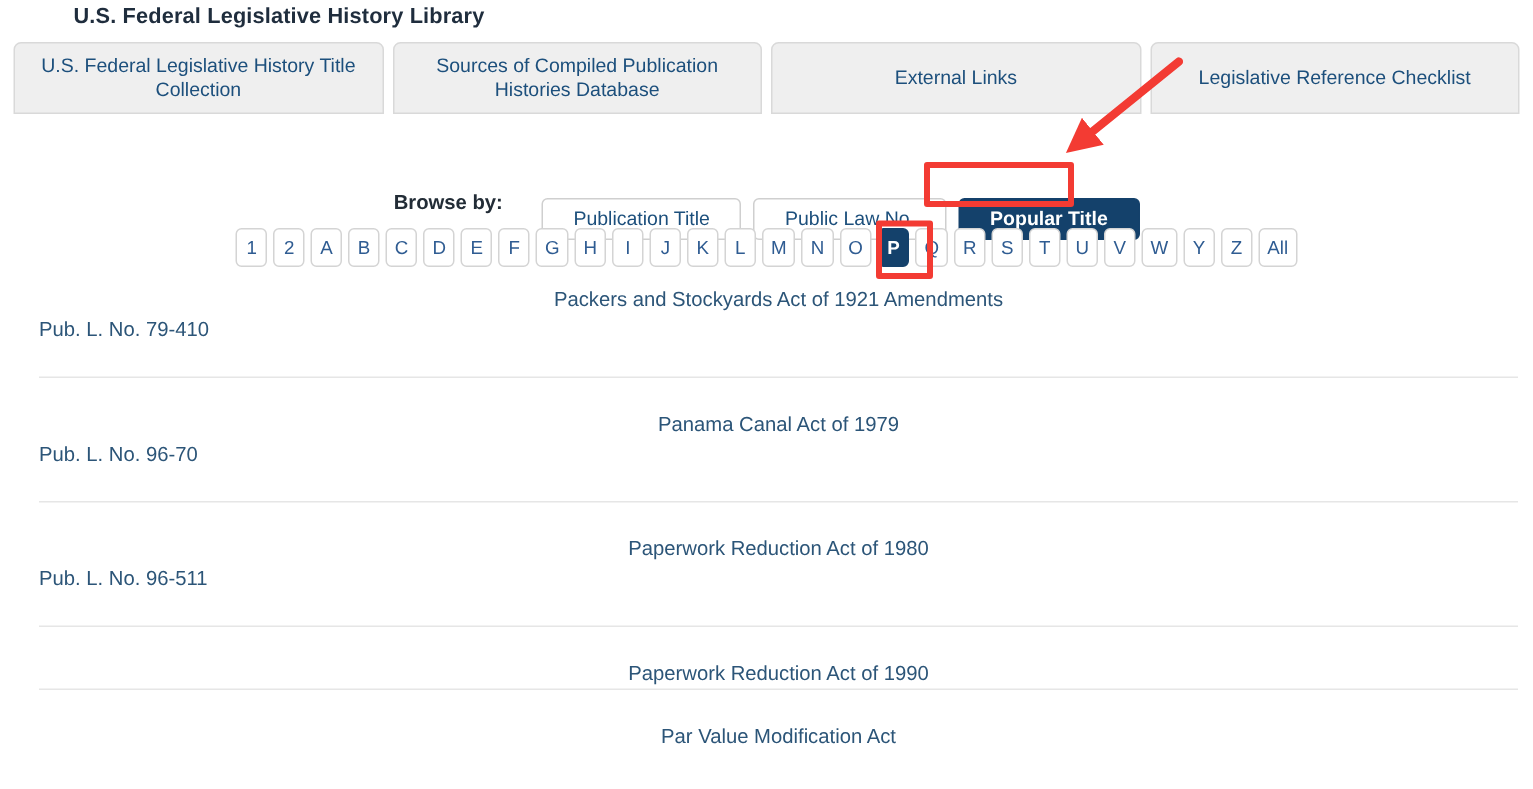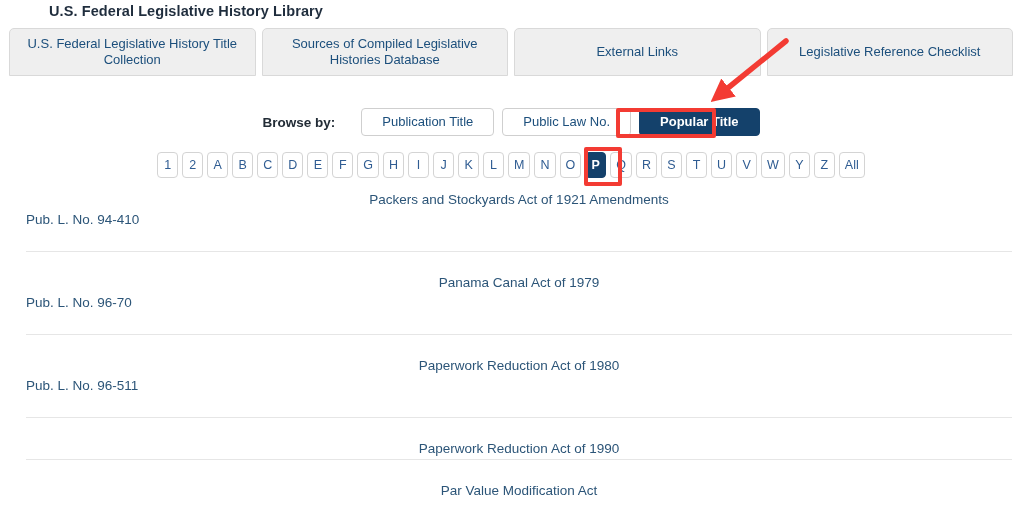--- a/index.html
+++ b/index.html
@@ -67,20 +67,21 @@
   .browse-btn {
     border: 1px solid #cfcfcf;
     background: #ffffff;
     color: #1c4f7c;
     font-size: 13px;
     border-radius: 4px;
     padding: 5px 20px 6px;
     cursor: pointer;
     user-select: none;
     white-space: nowrap;
+    margin-top: 24px;
   }
   .browse-btn.active {
     background: #14416b;
     border-color: #14416b;
     color: #ffffff;
     font-weight: bold;
   }
 
   
   .alpha-row {
@@ -168,21 +169,21 @@
 
 <div class="page">
 
   <div class="page-title">U.S. Federal Legislative History Library</div>
 
   <div class="tabbar">
     <div class="tab">
       <span>U.S. Federal Legislative History Title Collection</span>
     </div>
     <div class="tab">
-      <span>Sources of Compiled Legislative Histories Database</span>
+      <span>Sources of Compiled Publication Histories Database</span>
     </div>
     <div class="tab">
       <span>External Links</span>
     </div>
     <div class="tab">
       <span>Legislative Reference Checklist</span>
     </div>
   </div>
 
   <div class="browse-row">
@@ -219,21 +220,21 @@
       <button class="alpha-btn">V</button>
       <button class="alpha-btn">W</button>
       <button class="alpha-btn">Y</button>
       <button class="alpha-btn">Z</button>
       <button class="alpha-btn">All</button>
     </div>
 
   <div class="results">
       <div class="result-item">
         <div class="result-title">Packers and Stockyards Act of 1921 Amendments</div>
-        <div class="result-sub">Pub. L. No. 94-410</div>
+        <div class="result-sub">Pub. L. No. 79-410</div>
       </div>
       <div class="divider"></div>
       <div class="result-item">
         <div class="result-title">Panama Canal Act of 1979</div>
         <div class="result-sub">Pub. L. No. 96-70</div>
       </div>
       <div class="divider"></div>
       <div class="result-item">
         <div class="result-title">Paperwork Reduction Act of 1980</div>
         <div class="result-sub">Pub. L. No. 96-511</div>

